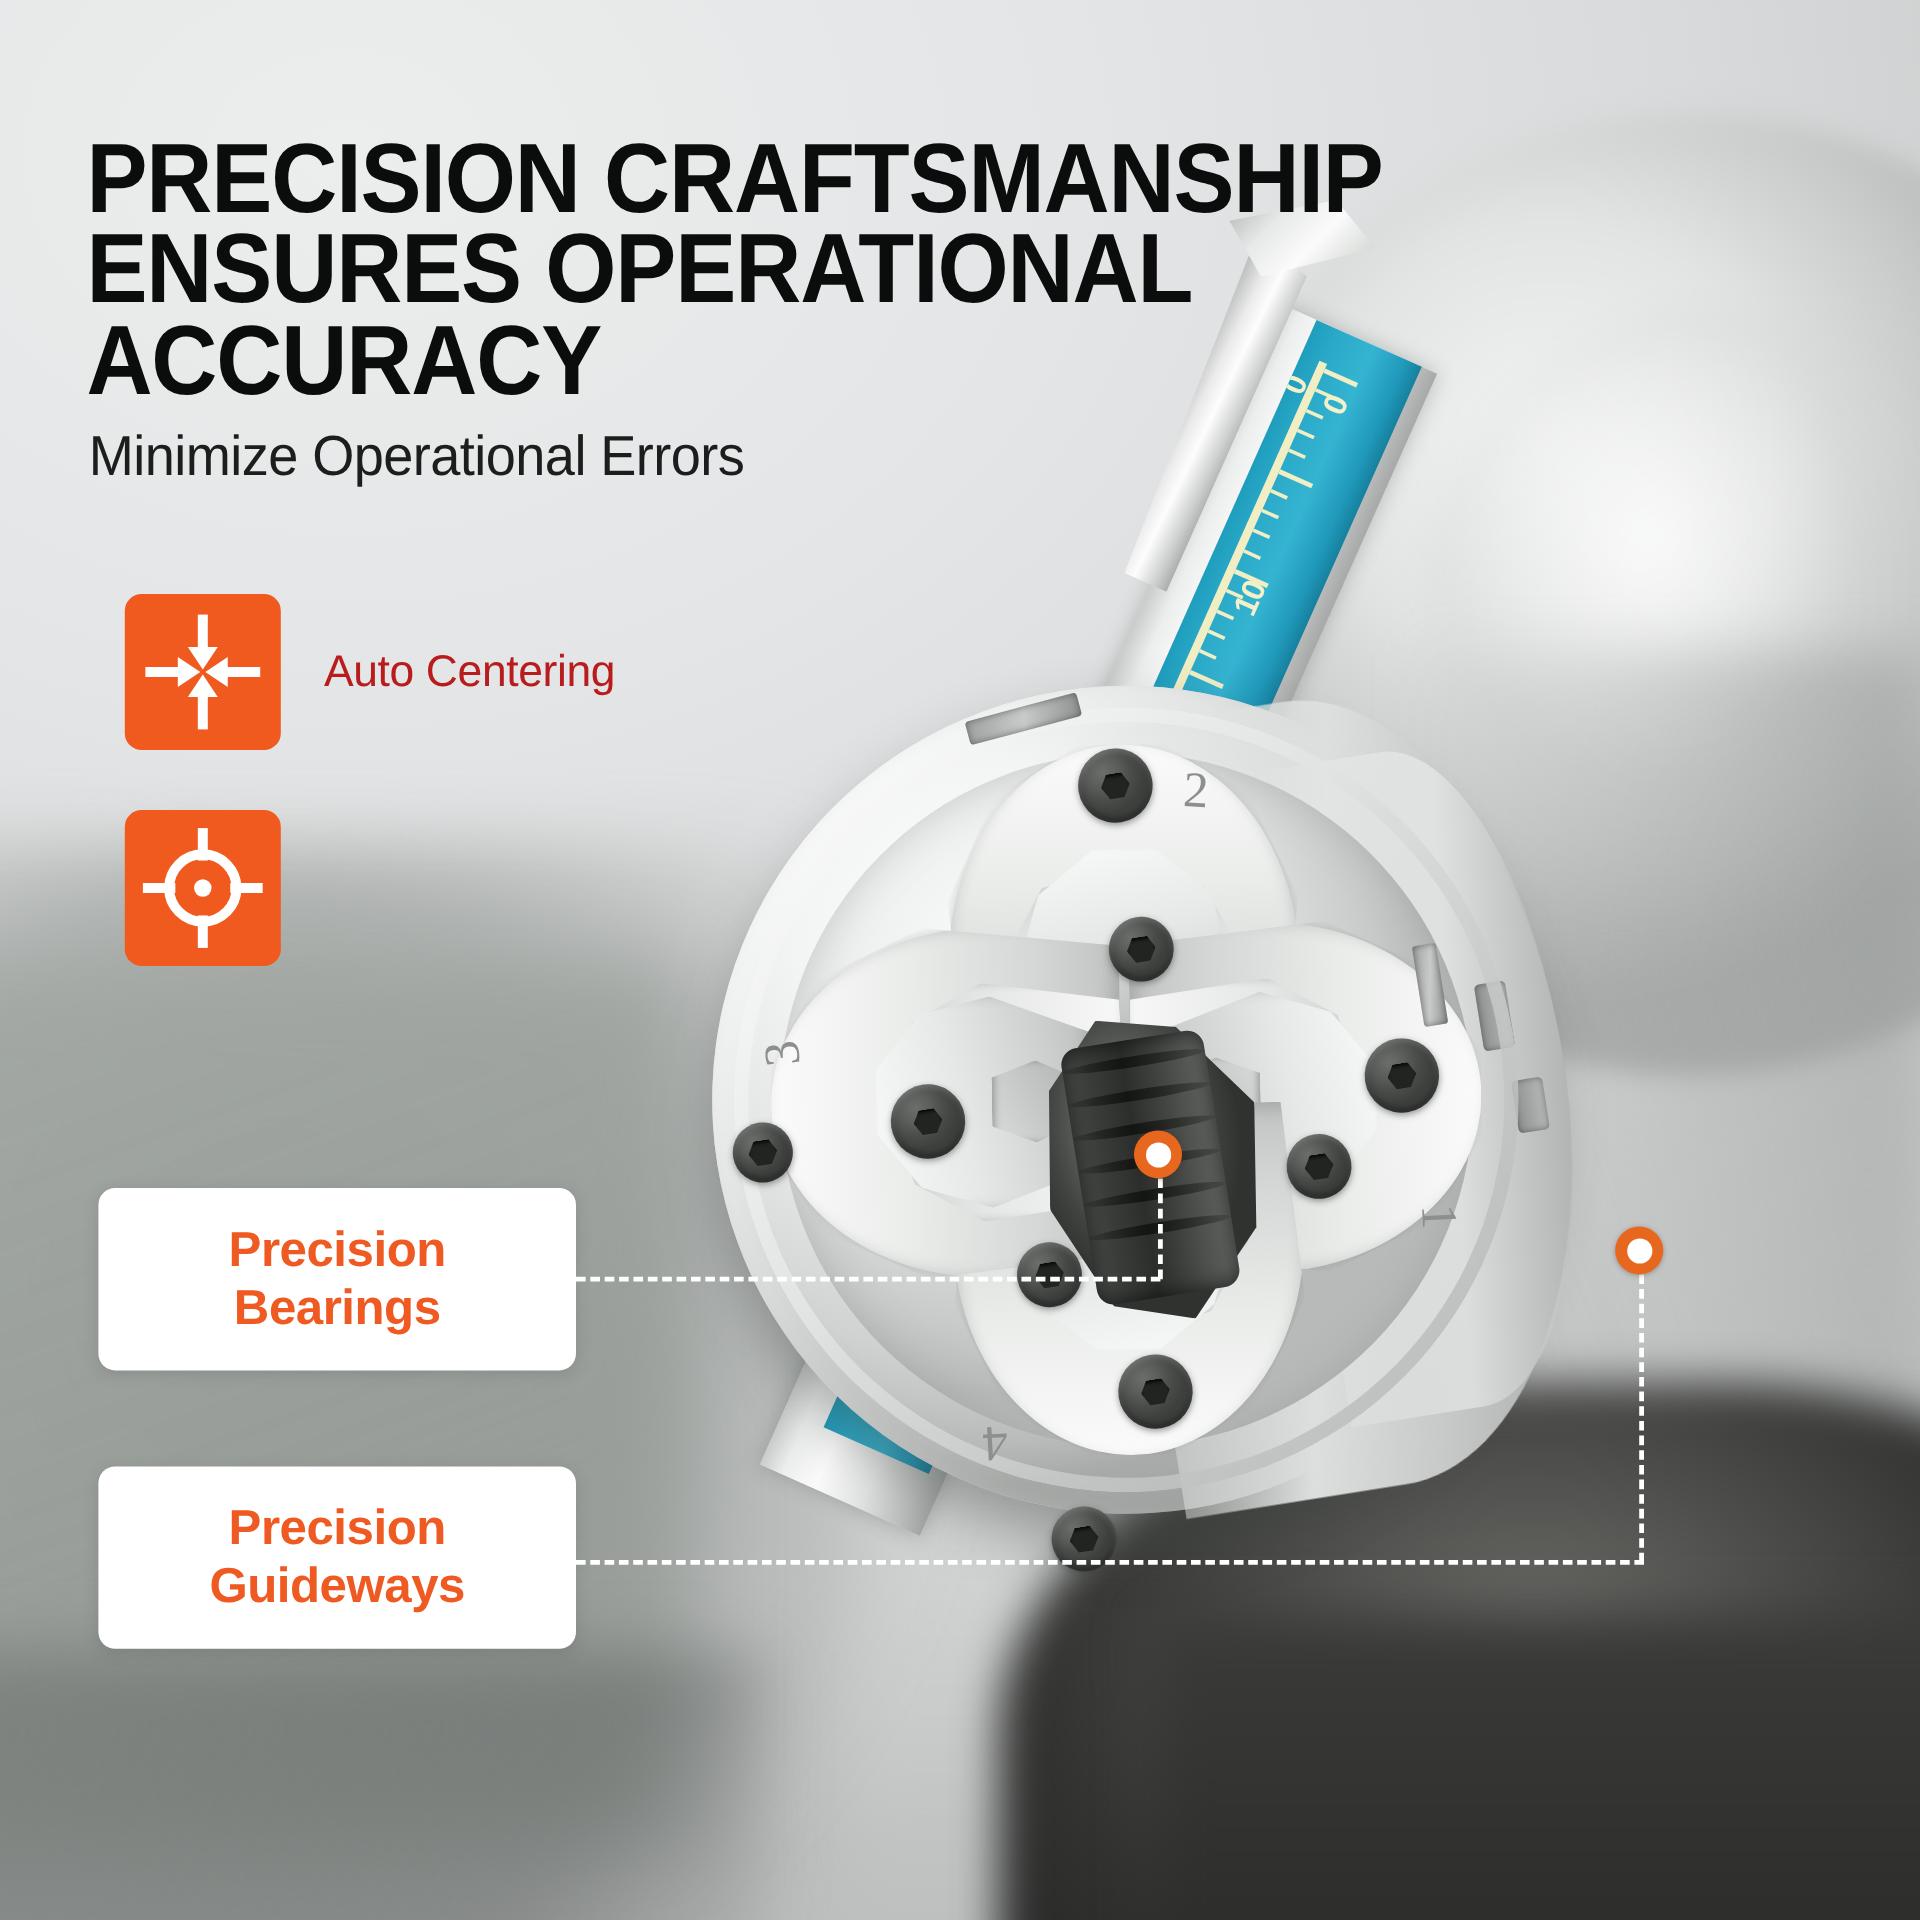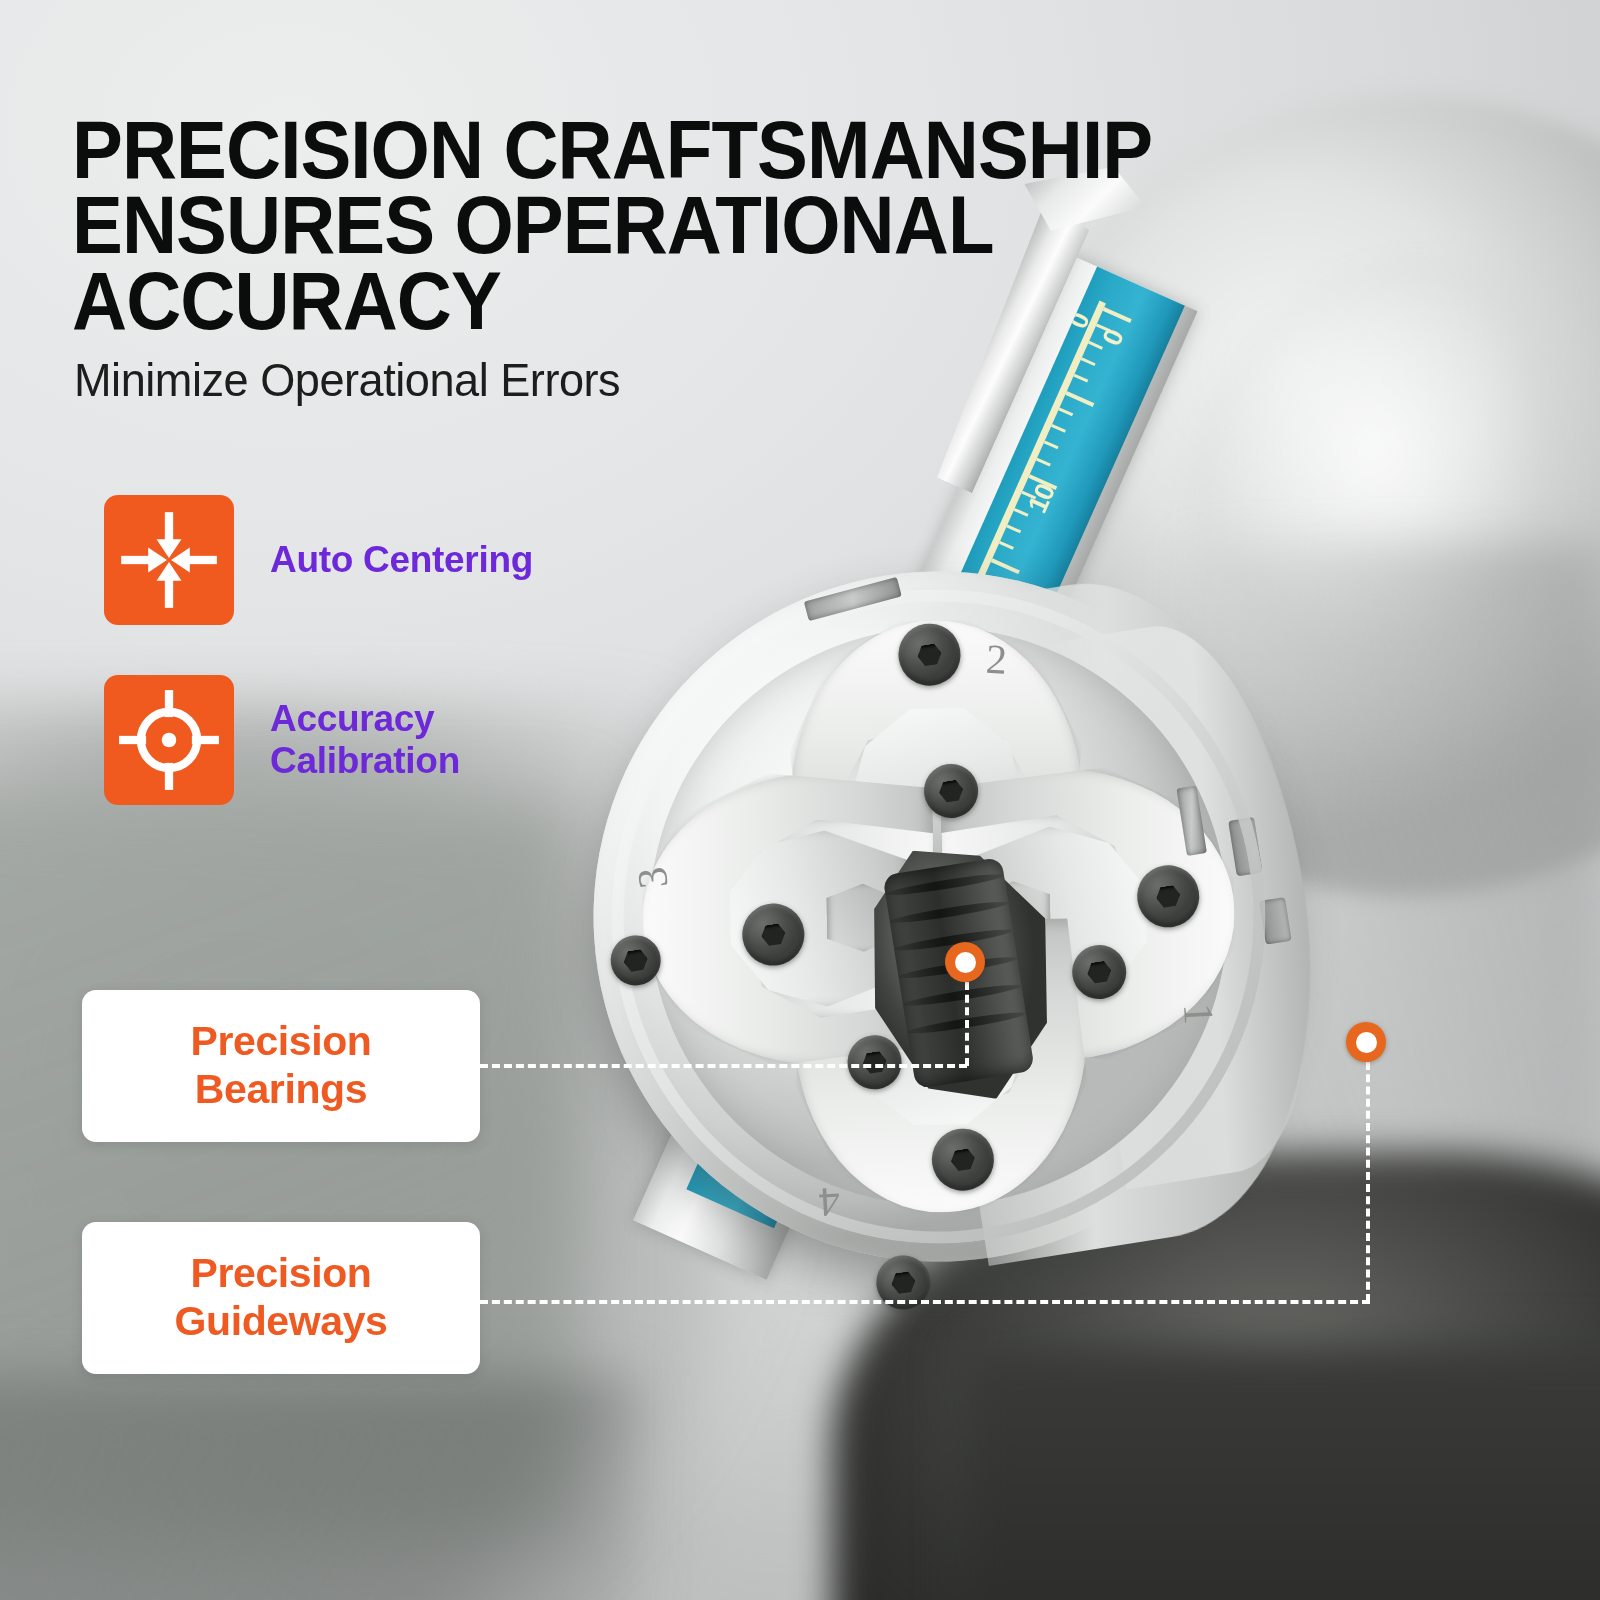--- a/index.html
+++ b/index.html
@@ -269,21 +269,21 @@
   
   .feature{ position:absolute; display:flex; align-items:center; gap:36px; }
   #feat0{ left:104px; top:495px; }
   #feat1{ left:104px; top:675px; }
   .feat-icon{
     width:130px; height:130px; border-radius:14px;
     background:#f15a1e; flex:0 0 130px;
     display:flex; align-items:center; justify-content:center;
   }
   .feat-label{
-    font-size:37px; font-weight:700; color:#6d28d9; line-height:1.14;
+    font-size:37px; font-weight:400; color:#b91c1c; line-height:1.14;
     letter-spacing:-.3px; white-space:pre-line;
   }
 
   
   .callout-box{
     position:absolute; background:#fff; border-radius:14px;
     display:flex; align-items:center; justify-content:center;
     box-shadow:0 3px 12px rgba(70,75,72,.2);
   }
   .callout-text{
@@ -513,22 +513,20 @@
       </g>
       <g fill="#fff">
         <rect x="46" y="2" width="8" height="26"></rect>
         <rect x="46" y="72" width="8" height="26"></rect>
         <rect x="2" y="46" width="26" height="8"></rect>
         <rect x="72" y="46" width="26" height="8"></rect>
         <circle cx="50" cy="50" r="7"></circle>
       </g>
     </svg>
   </div>
-  <div class="feat-label">Accuracy
-Calibration</div>
 </div>
 
 <div class="callout-box" id="cbox0">
   <div class="callout-text">Precision
 Bearings</div>
 </div>
 <div class="callout-box" id="cbox1">
   <div class="callout-text">Precision
 Guideways</div>
 </div>

